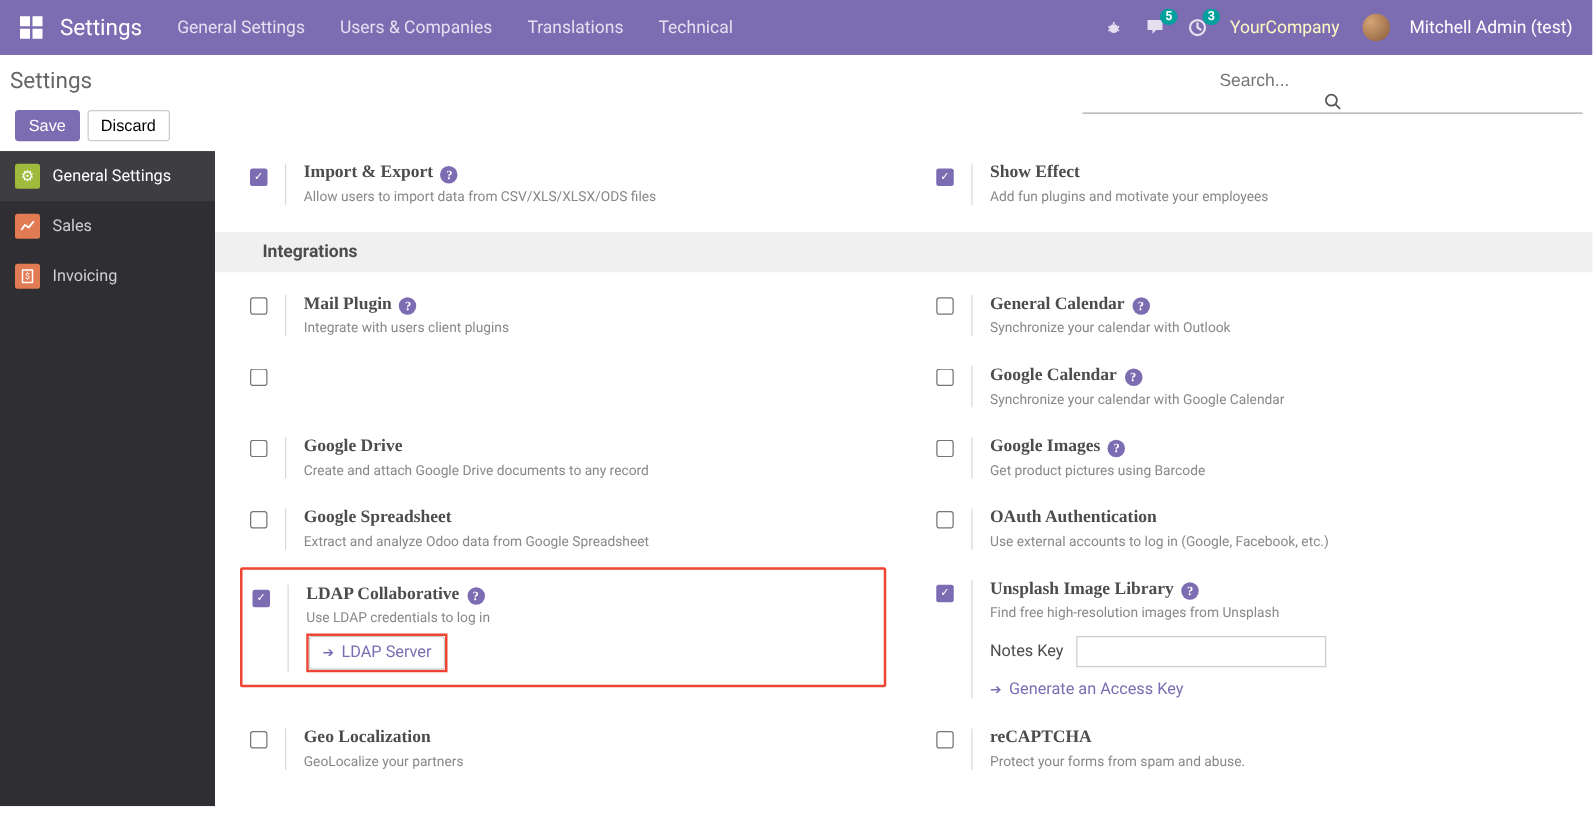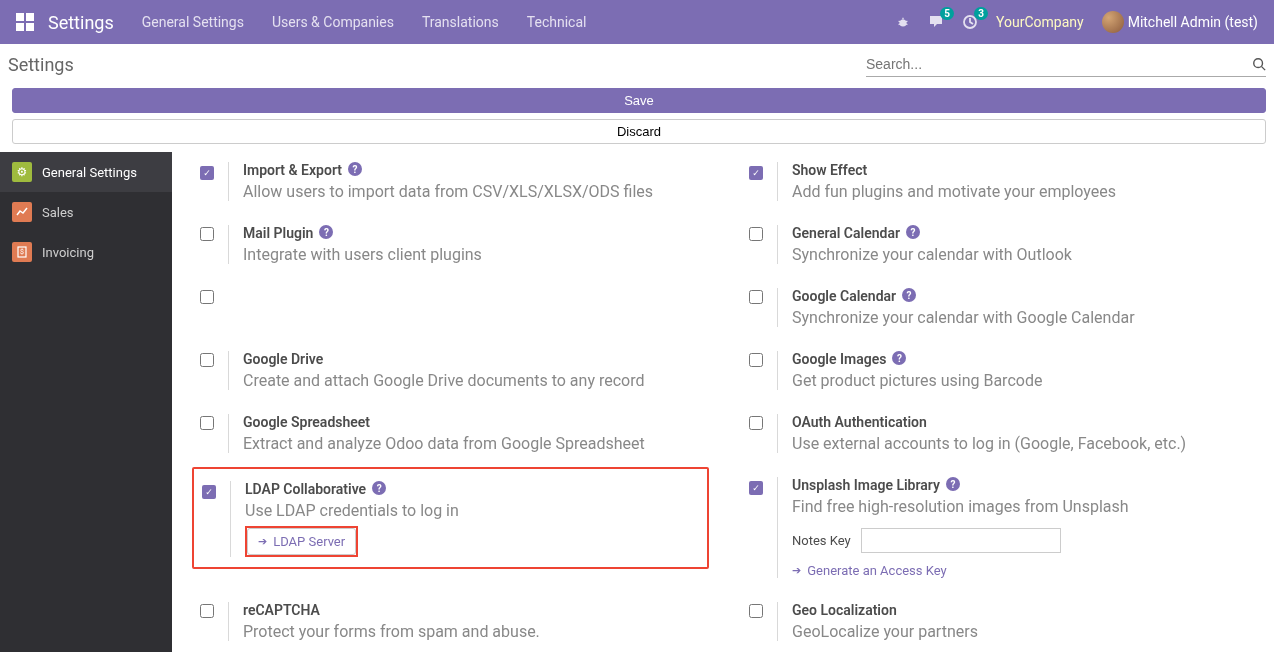--- a/index.html
+++ b/index.html
@@ -10,31 +10,31 @@
 .apps-icon { width: 18px; height: 18px; display: grid; grid-template-columns: 1fr 1fr; grid-template-rows: 1fr 1fr; gap: 2px; margin-right: 14px; cursor: pointer; }
 .apps-icon span { background: #fff; }
 .brand { font-size: 18px; color: #fff; margin-right: 28px; }
 .topnav-menu { display: flex; gap: 28px; flex: 1; }
 .topnav-menu span { color: #e4e0f0; font-size: 14px; cursor: pointer; }
 .topnav-right { display: flex; align-items: center; gap: 18px; }
 .icon-btn { position: relative; color: #e4e0f0; cursor: pointer; }
 .badge-count { position: absolute; top: -7px; right: -10px; background: #00a09d; color: #fff; font-size: 10px; font-weight: bold; border-radius: 8px; padding: 1px 4px; min-width: 14px; text-align: center; }
 .company { color: #fef9c3; font-size: 14px; }
 .avatar { width: 22px; height: 22px; border-radius: 50%; background: radial-gradient(circle at 30% 30%, #d4a574, #8b5a3c); }
-.userinfo { display: flex; align-items: center; gap: 4px; color: #fff; font-size: 14px; }
+.userinfo { display: flex; align-items: center; gap: 16px; color: #fff; font-size: 14px; }
 
 
 .controlbar { display: flex; justify-content: space-between; align-items: flex-start; padding: 4px 8px 0 8px; height: 40px; }
 .page-title { font-size: 18px; color: #666; font-weight: 400; padding-top: 6px; }
-.searchbox { display: flex; align-items: center; border-bottom: 1px solid #aaa; width: 400px; padding-bottom: 2px; margin-top: 6px; }
+.searchbox { display: flex; align-items: center; border-bottom: 1px solid #aaa; width: 400px; padding-bottom: 2px; margin-top: 6px; flex-direction: column; }
 .searchbox input { border: none; outline: none; flex: 1; font-size: 14px; padding: 2px 0; }
 .searchbox .sicon { color: #666; cursor: pointer; }
 
 
-.actionbar { padding: 4px 8px 8px 12px; display: flex; gap: 6px; flex-direction: column; }
+.actionbar { padding: 4px 8px 8px 12px; display: flex; gap: 6px; }
 .btn { border: 1px solid #ccc; padding: 4px 10px; border-radius: 3px; font-size: 13px; cursor: pointer; background: #fff; }
 .btn-primary { background: #7c6db3; color: #fff; border-color: #7c6db3; }
 
 
 .body { display: flex; height: calc(100vh - 128px); }
 .sidebar { width: 172px; background: #2f2f33; color: #ddd; padding-top: 0; flex-shrink: 0; }
 .side-item { display: flex; align-items: center; gap: 10px; padding: 10px 12px; cursor: pointer; color: #cfcfcf; font-size: 13px; }
 .side-item.active { background: #3d3d42; color: #fff; }
 .side-icon { width: 20px; height: 20px; display: flex; align-items: center; justify-content: center; font-size: 12px; color: #fff; border-radius: 2px; }
 .si-gear { background: #9fbb3e; }
@@ -42,22 +42,22 @@
 .si-inv { background: #e07b53; }
 
 .main { flex: 1; overflow-y: auto; padding: 0 16px 40px 28px; }
 .row2 { display: flex; gap: 40px; }
 .col { flex: 1; min-width: 0; }
 .setting { display: flex; gap: 14px; padding: 10px 0 14px 0; }
 .setting .cb { flex-shrink: 0; padding-top: 2px; }
 .setting .cb input[type=checkbox] { width: 14px; height: 14px; }
 .cb-checked { width: 14px; height: 14px; background: #7c6db3; border-radius: 2px; display: inline-flex; align-items: center; justify-content: center; color: #fff; font-size: 9px; }
 .setting-body { border-left: 1px solid #d9d9d9; padding-left: 14px; flex: 1; }
-.setting-title { font-weight: 600; color: #4c4c4c; font-size: 14px; display: flex; align-items: flex-start; gap: 6px; }
-.setting-desc { color: #888; font-size: 16px; margin-top: 4px; }
+.setting-title { font-weight: 600; color: #4c4c4c; font-size: 14px; display: flex; align-items: flex-end; gap: 6px; font-family: Liberation Serif, serif; }
+.setting-desc { color: #888; font-size: 11px; margin-top: 4px; }
 .help-icon { width: 14px; height: 14px; border-radius: 50%; background: #7c6db3; color: #fff; display: inline-flex; align-items: center; justify-content: center; font-size: 10px; font-weight: bold; cursor: pointer; }
 .section-hdr { background: #f0f0f0; font-weight: 700; color: #4c4c4c; padding: 8px 10px; margin: 8px -16px 8px -28px; font-size: 14px; }
 .section-hdr span { padding-left: 28px; }
 
 .sub-btn { display: inline-flex; align-items: center; gap: 6px; border: 1px solid #ccc; padding: 5px 10px; margin-top: 10px; border-radius: 3px; color: #7c6db3; font-size: 13px; cursor: pointer; }
 .arrow-r { font-size: 11px; }
 .link-action { color: #7c6db3; font-size: 13px; margin-top: 10px; display: inline-flex; align-items: center; gap: 6px; cursor: pointer; }
 
 .field-row { display: flex; align-items: center; gap: 10px; margin-top: 12px; }
 .field-row label { font-size: 13px; color: #4c4c4c; }
@@ -182,20 +182,21 @@
           <div class="setting-body">
             <div class="setting-title">
                 <span>Show Effect</span>
               </div>
             <div class="setting-desc">Add fun plugins and motivate your employees</div>
           </div>
         </div>
       </div>
     </div>
 
+    <div class="section-hdr"><span>Integrations</span></div>
 
     <div class="row2">
       <div class="col">
         <div class="setting">
           <div class="cb"><input type="checkbox" style=""></div>
           <div class="setting-body">
             <div class="setting-title">
                 <span>Mail Plugin</span>
                 <span class="help-icon">?</span>
               </div>
@@ -330,33 +331,33 @@
         </div>
       </div>
     </div>
 
     <div class="row2">
       <div class="col">
         <div class="setting">
           <div class="cb"><input type="checkbox" style=""></div>
           <div class="setting-body">
             <div class="setting-title">
+                <span>Geo Localization</span>
+              </div>
+            <div class="setting-desc">GeoLocalize your partners</div>
+          </div>
+        </div>
+      </div>
+      <div class="col">
+        <div class="setting">
+          <div class="cb"><input type="checkbox" style=""></div>
+          <div class="setting-body">
+            <div class="setting-title">
                 <span>reCAPTCHA</span>
               </div>
             <div class="setting-desc">Protect your forms from spam and abuse.</div>
           </div>
         </div>
       </div>
-      <div class="col">
-        <div class="setting">
-          <div class="cb"><input type="checkbox" style=""></div>
-          <div class="setting-body">
-            <div class="setting-title">
-                <span>Geo Localization</span>
-              </div>
-            <div class="setting-desc">GeoLocalize your partners</div>
-          </div>
-        </div>
-      </div>
     </div>
 
   </div>
 </div>
 
 </body></html>

